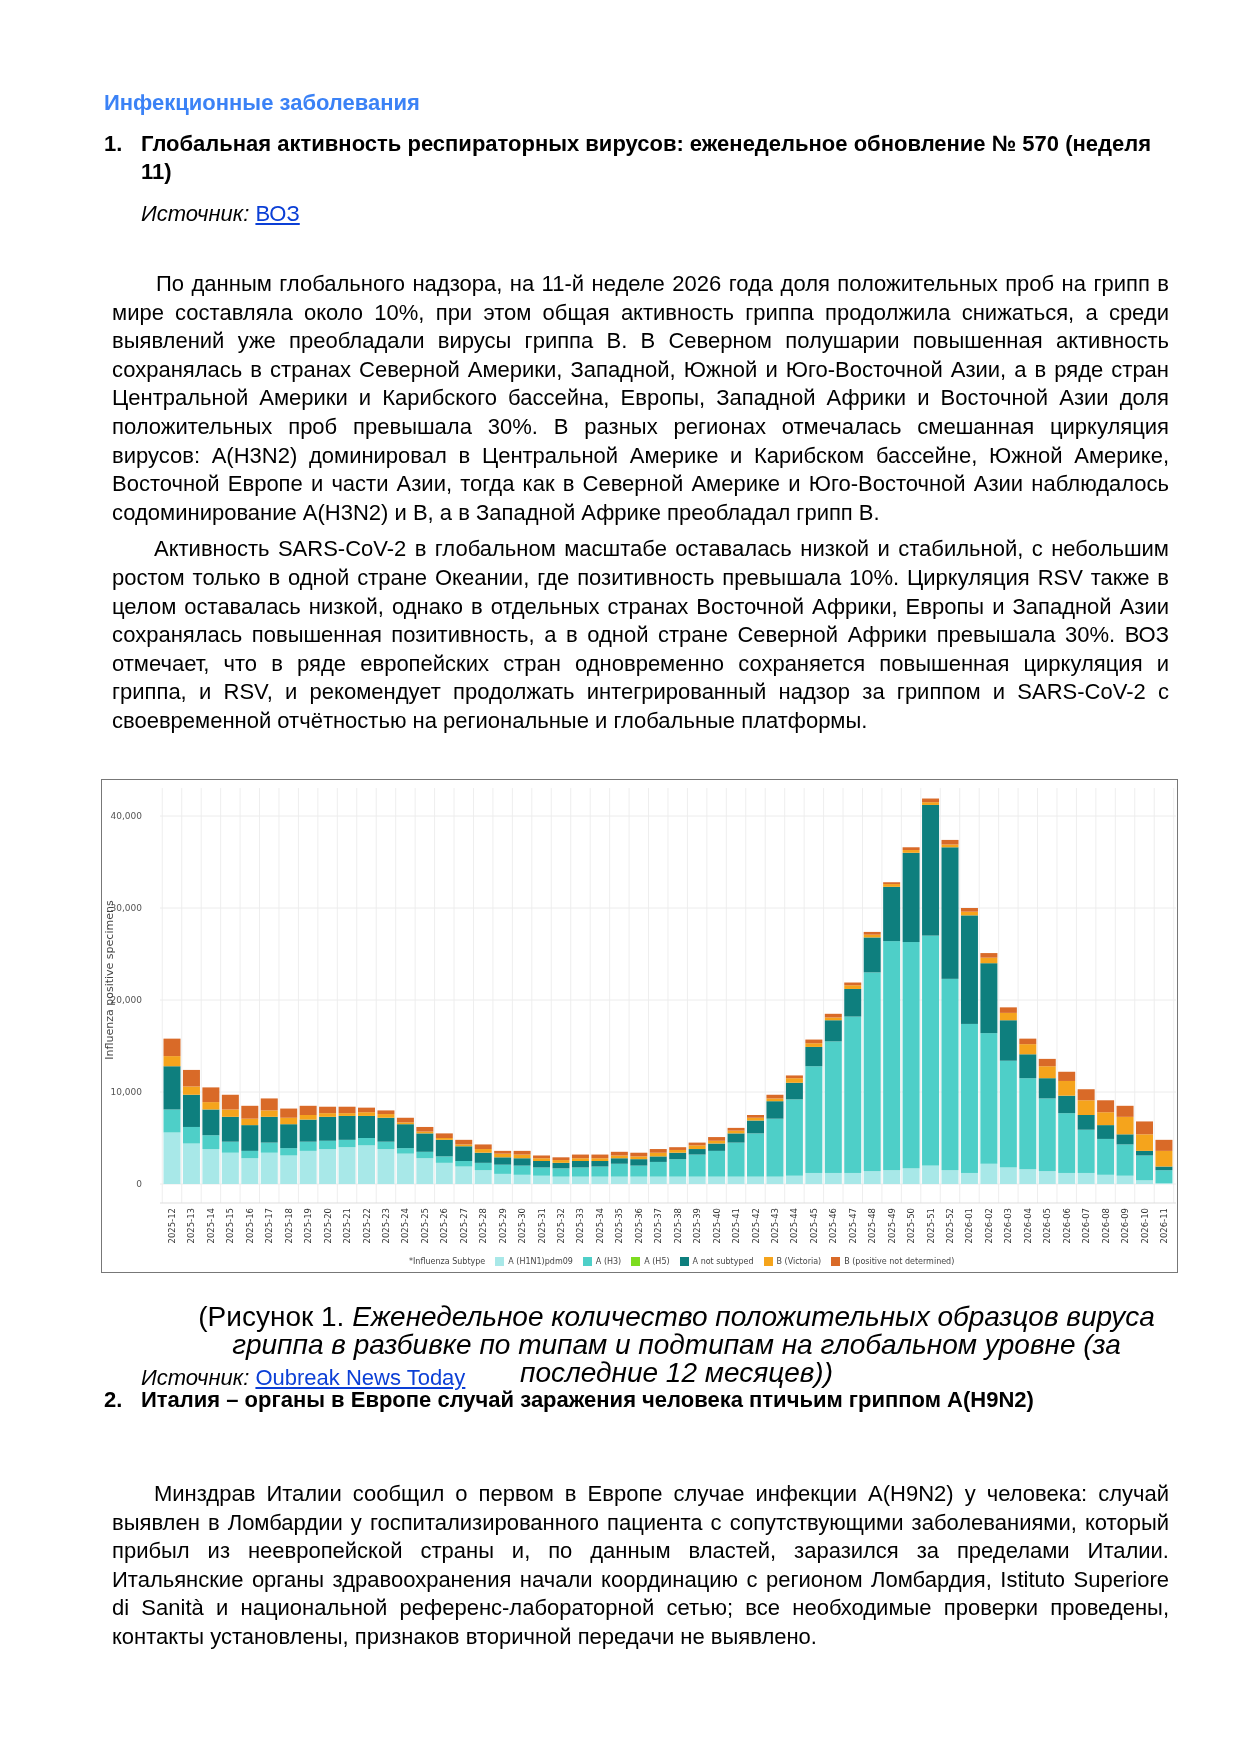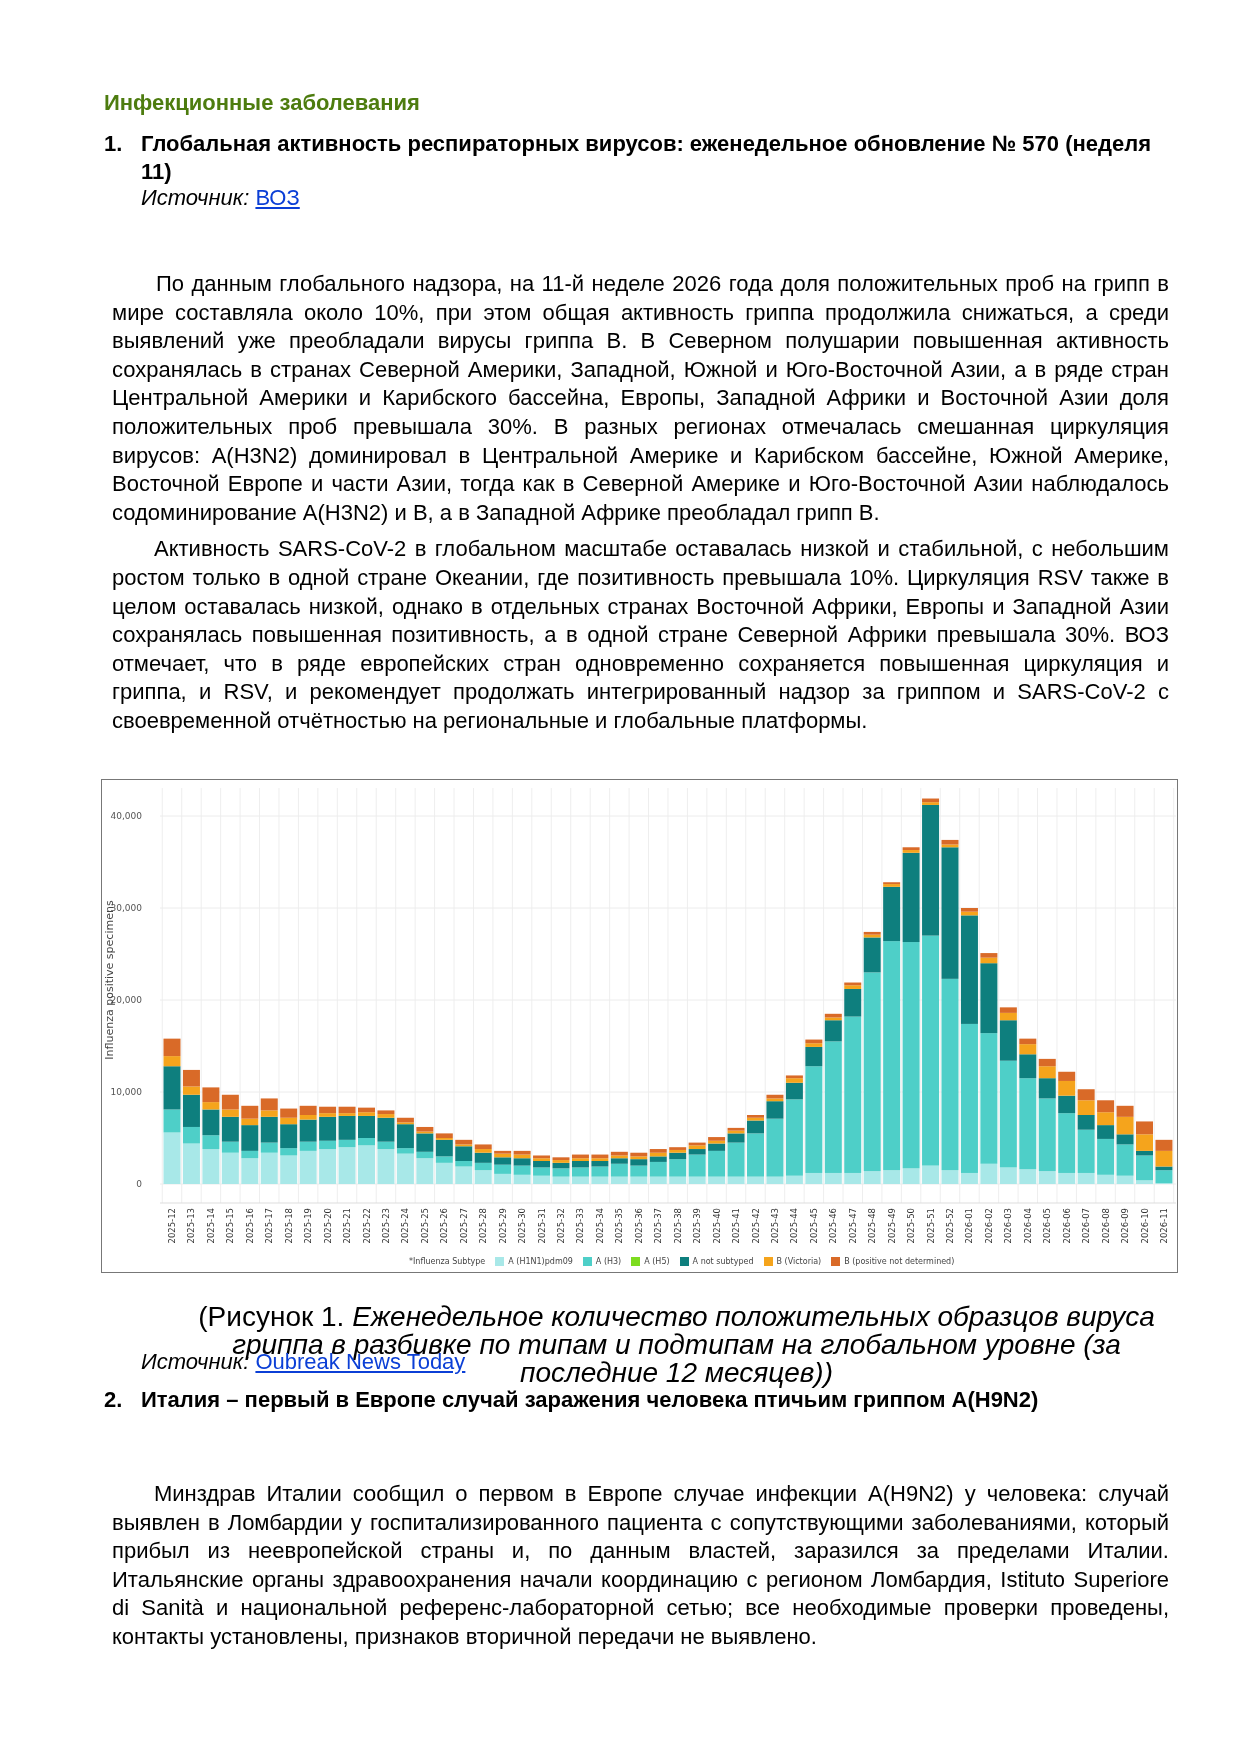--- a/index.html
+++ b/index.html
@@ -1,23 +1,23 @@
 <!DOCTYPE html>
 <html><head>
 <meta charset="utf-8">
 <style>
   html, body { margin: 0; padding: 0; background: #ffffff; }
   body { width: 1240px; height: 1754px; position: relative; overflow: hidden;
          font-family: "Liberation Sans", sans-serif; color: #000; }
   .abs { position: absolute; }
-  .section-title { left: 104px; top: 90px; font-size: 22px; font-weight: bold; color: #4d7c0f; line-height: 26px; }
+  .section-title { left: 104px; top: 90px; font-size: 22px; font-weight: bold; color: #3b82f6; line-height: 26px; }
   .item-head { left: 104px; font-size: 22px; font-weight: bold; line-height: 28px; }
   .item-head .num { position: absolute; left: 0; top: 0; }
   .item-head .txt { display: block; margin-left: 37px; width: 1040px; }
-  .source { left: 141px; font-size: 22px; line-height: 28px; font-style: italic; }
+  .source { left: 141px; font-size: 22px; line-height: 28px; font-style: italic; margin-top: 16px; }
   .source a { font-style: normal; color: #0b3fd6; text-decoration: underline; }
   .para { left: 104px; width: 1073px; font-size: 22px; line-height: 28.6px; text-align: justify; }
   .para p { margin: 8px; text-indent: 44px; }
   .para p.ind2 { text-indent: 42px; }
   .caption { left: 120px; width: 1073px; font-size: 28px; line-height: 28px; text-align: center; }
   .caption i { font-style: italic; }
   .chart-frame { left: 101px; top: 779px; width: 1077px; height: 494px; border: 1.5px solid #777;
                  box-sizing: border-box; background: #fff; }
   .chart-frame svg { position: absolute; left: 0; top: 0; }
   .legend { position: absolute; left: 307px; top: 477px; font-family: "DejaVu Sans", sans-serif;
@@ -545,21 +545,21 @@
 </div>
 
 <div class="abs caption" style="top:1303px;">
   <div style="padding-left:40px;">
     <span>(Рисунок 1. </span><i>Еженедельное количество положительных образцов вируса гриппа в разбивке по типам и подтипам на глобальном уровне (за последние 12 месяцев))</i>
   </div>
 </div>
 
 <div class="abs item-head" style="top:1386px;">
   <span class="num">2.</span>
-  <span class="txt">Италия – первый в Европе случай заражения человека птичьим гриппом A(H9N2)</span>
+  <span class="txt">Италия – органы в Европе случай заражения человека птичьим гриппом A(H9N2)</span>
 </div>
 <div class="abs source" style="top:1348px;">
   <span>Источник:</span>
   <a href="#">Oubreak News Today</a>
 </div>
 <div class="abs para" style="top:1472px;">
   <p class="ind2">Минздрав Италии сообщил о первом в Европе случае инфекции A(H9N2) у человека: случай выявлен в Ломбардии у госпитализированного пациента с сопутствующими заболеваниями, который прибыл из неевропейской страны и, по данным властей, заразился за пределами Италии. Итальянские органы здравоохранения начали координацию с регионом Ломбардия, Istituto Superiore di Sanità и национальной референс-лабораторной сетью; все необходимые проверки проведены, контакты установлены, признаков вторичной передачи не выявлено.</p>
 </div>
 
 </body></html>

